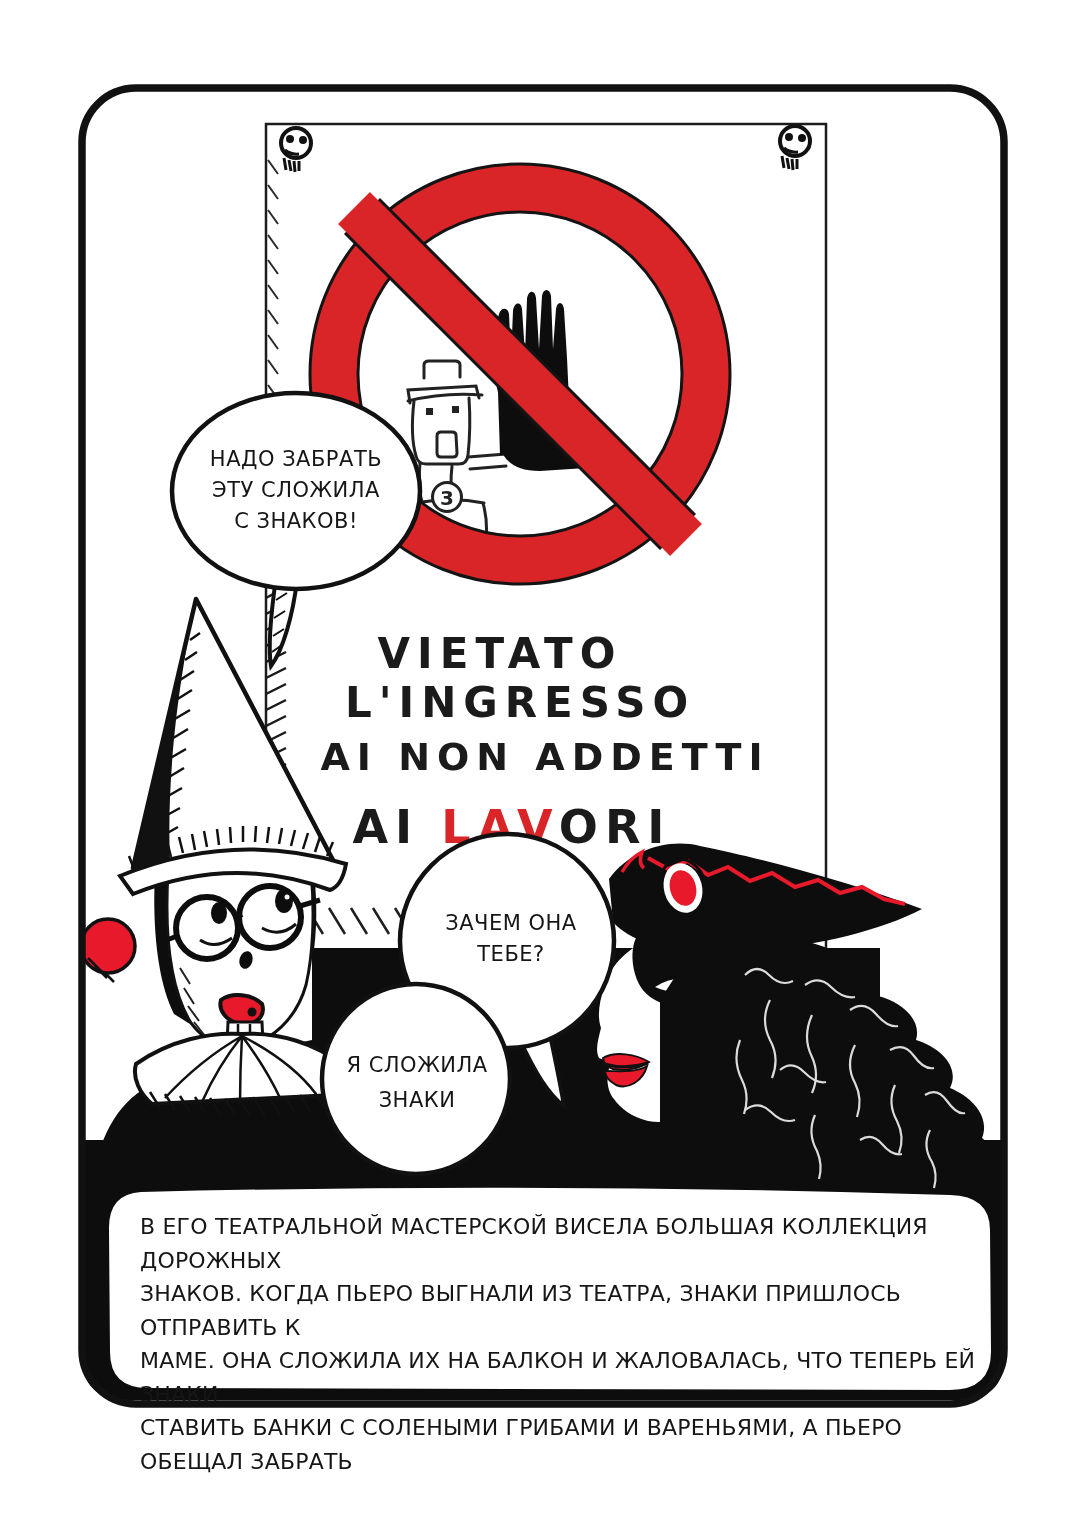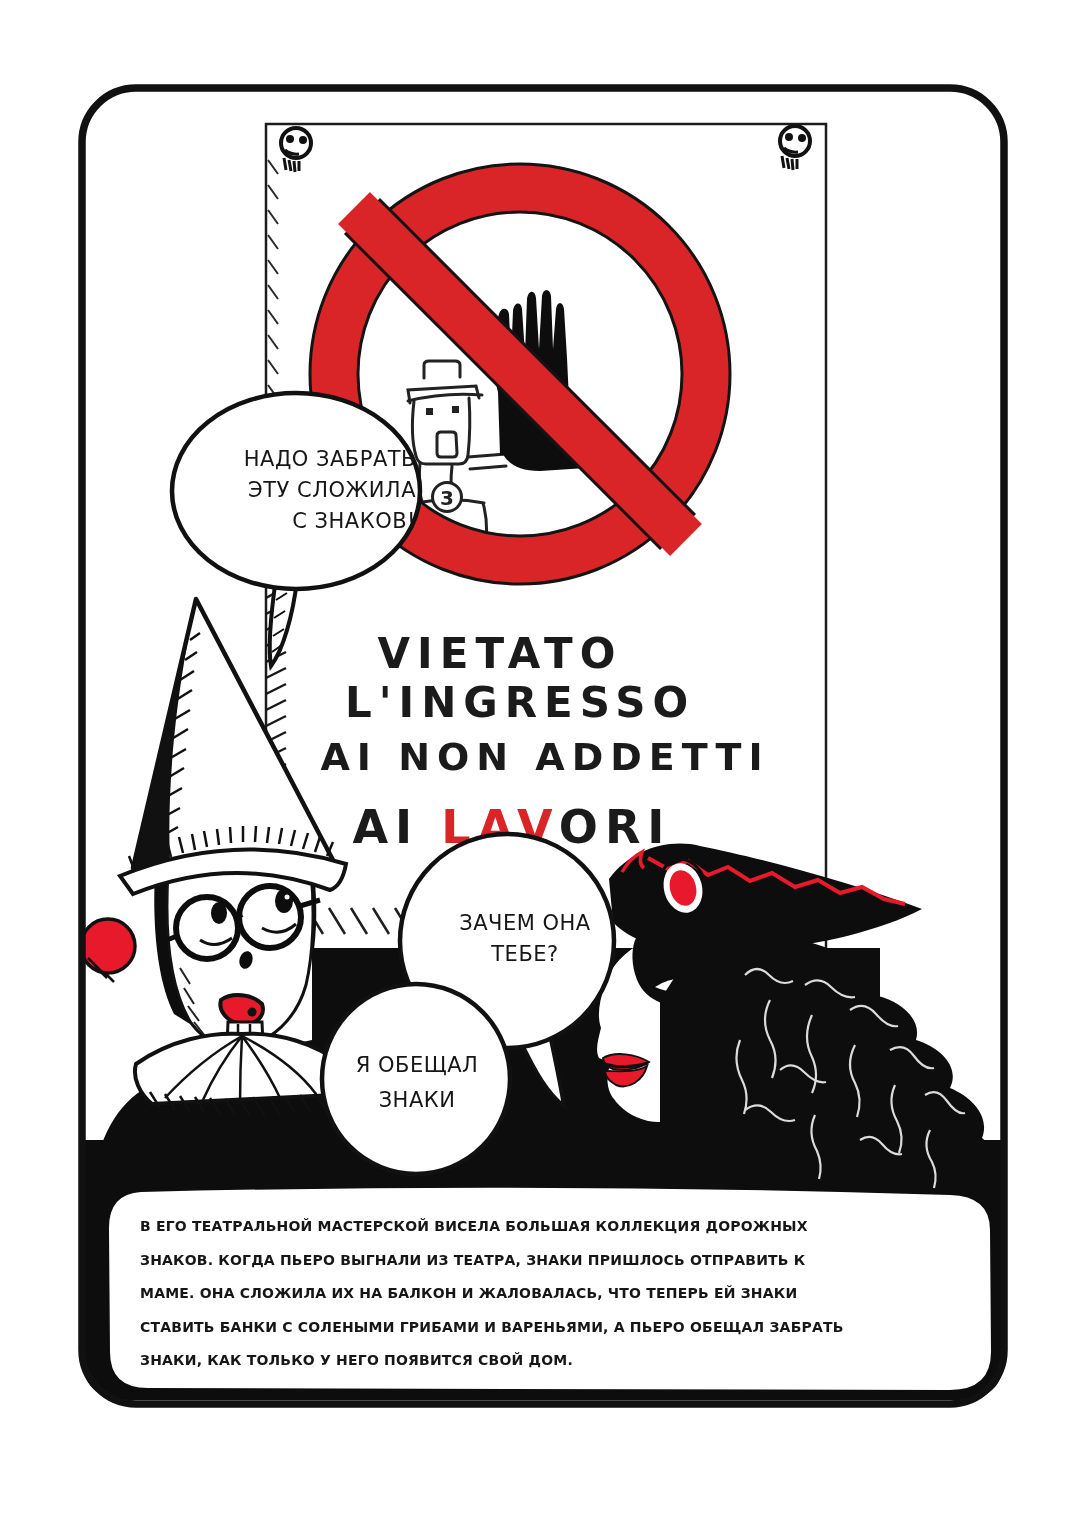--- a/index.html
+++ b/index.html
@@ -1,21 +1,21 @@
 <!DOCTYPE html>
 <html><head>
 <meta charset="utf-8">
 <style>
   html,body{margin:0;padding:0;background:#ffffff;}
   .stage{position:relative;width:1086px;height:1536px;background:#ffffff;overflow:hidden;}
   svg{position:absolute;left:0;top:0;}
   .txt{position:absolute;font-family:"DejaVu Sans",sans-serif;color:#161616;text-align:center;}
   .txt .ln{display:block;}
   .bubble-txt{font-size:21px;font-weight:500;letter-spacing:0.5px;line-height:31px;}
-  .caption-txt{font-size:14px;font-weight:700;letter-spacing:0.2px;line-height:33.5px;text-align:left;}
+  .caption-txt{font-size:22px;font-weight:400;letter-spacing:0.2px;line-height:33.5px;text-align:left;}
 </style>
 </head>
 <body>
 
 <div class="stage">
 
 <svg width="1086" height="1536" viewBox="0 0 1086 1536">
 
   <g>
     <rect x="266" y="124" width="560" height="826" fill="#ffffff" stroke="#1c1c1c" stroke-width="2.5"></rect>
@@ -197,37 +197,36 @@
 
   <g>
     <ellipse cx="416" cy="1079" rx="94" ry="95" fill="#ffffff" stroke="#111" stroke-width="4.5"></ellipse>
   </g>
 
   <path d="M141,1192 Q108,1194 109,1230 L110,1352 Q110,1388 148,1388 L950,1390 Q992,1390 991,1350 L990,1230 Q990,1196 950,1195 Q540,1182 141,1192 Z" fill="#ffffff"></path>
 
   <rect x="82" y="88" width="922" height="1316" rx="54" fill="none" stroke="#111111" stroke-width="7.5"></rect>
 </svg>
 
-  <div class="txt bubble-txt" style="left:176px;top:444px;width:240px;text-align:right;">
+  <div class="txt bubble-txt" style="left:176px;top:444px;width:240px;">
     <span class="ln">НАДО ЗАБРАТЬ</span>
     <span class="ln">ЭТУ СЛОЖИЛА</span>
     <span class="ln">С ЗНАКОВ!</span>
   </div>
 
-  <div class="txt bubble-txt" style="left:422px;top:908px;width:206px;">
+  <div class="txt bubble-txt" style="left:408px;top:908px;width:206px;">
     <span class="ln">ЗАЧЕМ ОНА</span>
     <span class="ln">ТЕБЕ?</span>
   </div>
 
   <div class="txt bubble-txt" style="left:324px;top:1048px;width:186px;line-height:35px;">
-    <span class="ln">Я ОБЕЩАЛ</span>
+    <span class="ln">Я СЛОЖИЛА</span>
     <span class="ln">ЗНАКИ</span>
   </div>
 
   <div class="txt caption-txt" style="left:140px;top:1210px;width:845px;">
     <span class="ln">В ЕГО ТЕАТРАЛЬНОЙ МАСТЕРСКОЙ ВИСЕЛА БОЛЬШАЯ КОЛЛЕКЦИЯ ДОРОЖНЫХ</span>
     <span class="ln">ЗНАКОВ.  КОГДА ПЬЕРО ВЫГНАЛИ ИЗ ТЕАТРА, ЗНАКИ ПРИШЛОСЬ ОТПРАВИТЬ К</span>
     <span class="ln">МАМЕ. ОНА СЛОЖИЛА ИХ НА БАЛКОН И ЖАЛОВАЛАСЬ, ЧТО ТЕПЕРЬ ЕЙ ЗНАКИ</span>
     <span class="ln">СТАВИТЬ БАНКИ С СОЛЕНЫМИ ГРИБАМИ И ВАРЕНЬЯМИ, А ПЬЕРО ОБЕЩАЛ ЗАБРАТЬ</span>
-    <span class="ln">ЗНАКИ, КАК ТОЛЬКО У НЕГО ПОЯВИТСЯ СВОЙ ДОМ.</span>
   </div>
 
 </div>
 
 </body></html>

